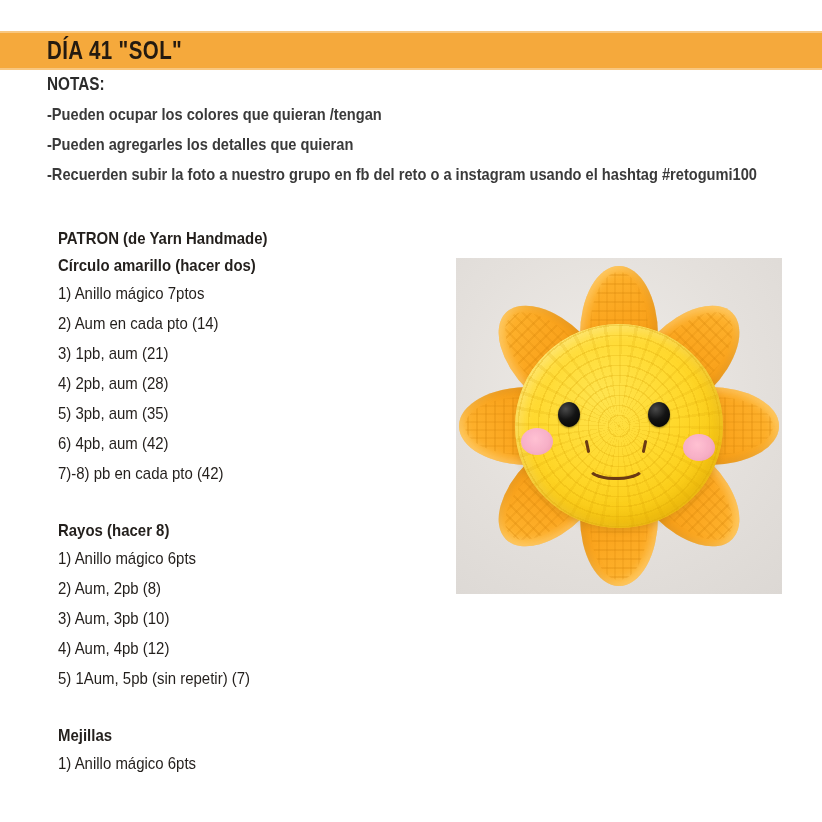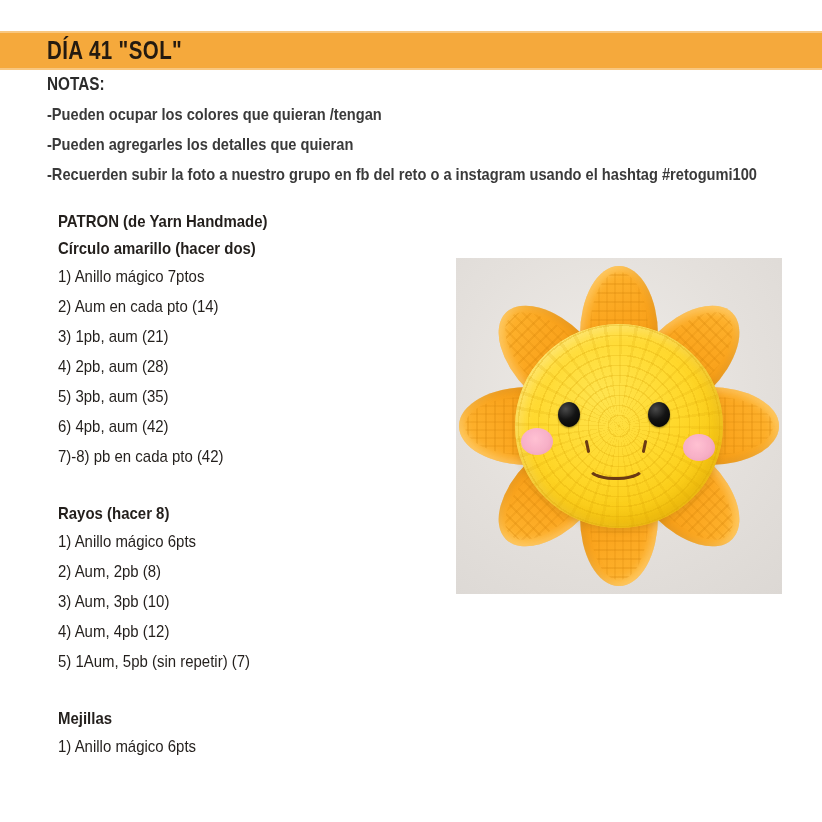--- a/index.html
+++ b/index.html
@@ -65,21 +65,21 @@
     transform: scaleX(0.86);
     transform-origin: left center;
     white-space: nowrap;
     line-height: 30px;
   }
 
   
   #pattern {
     position: absolute;
     left: 58px;
-    top: 208px;
+    top: 225px;
     width: 390px;
   }
   .section-heading {
     font-size: 17px;
     font-weight: bold;
     color: #231f1c;
     transform: scaleX(0.88);
     transform-origin: left center;
     white-space: nowrap;
     line-height: 27px;

